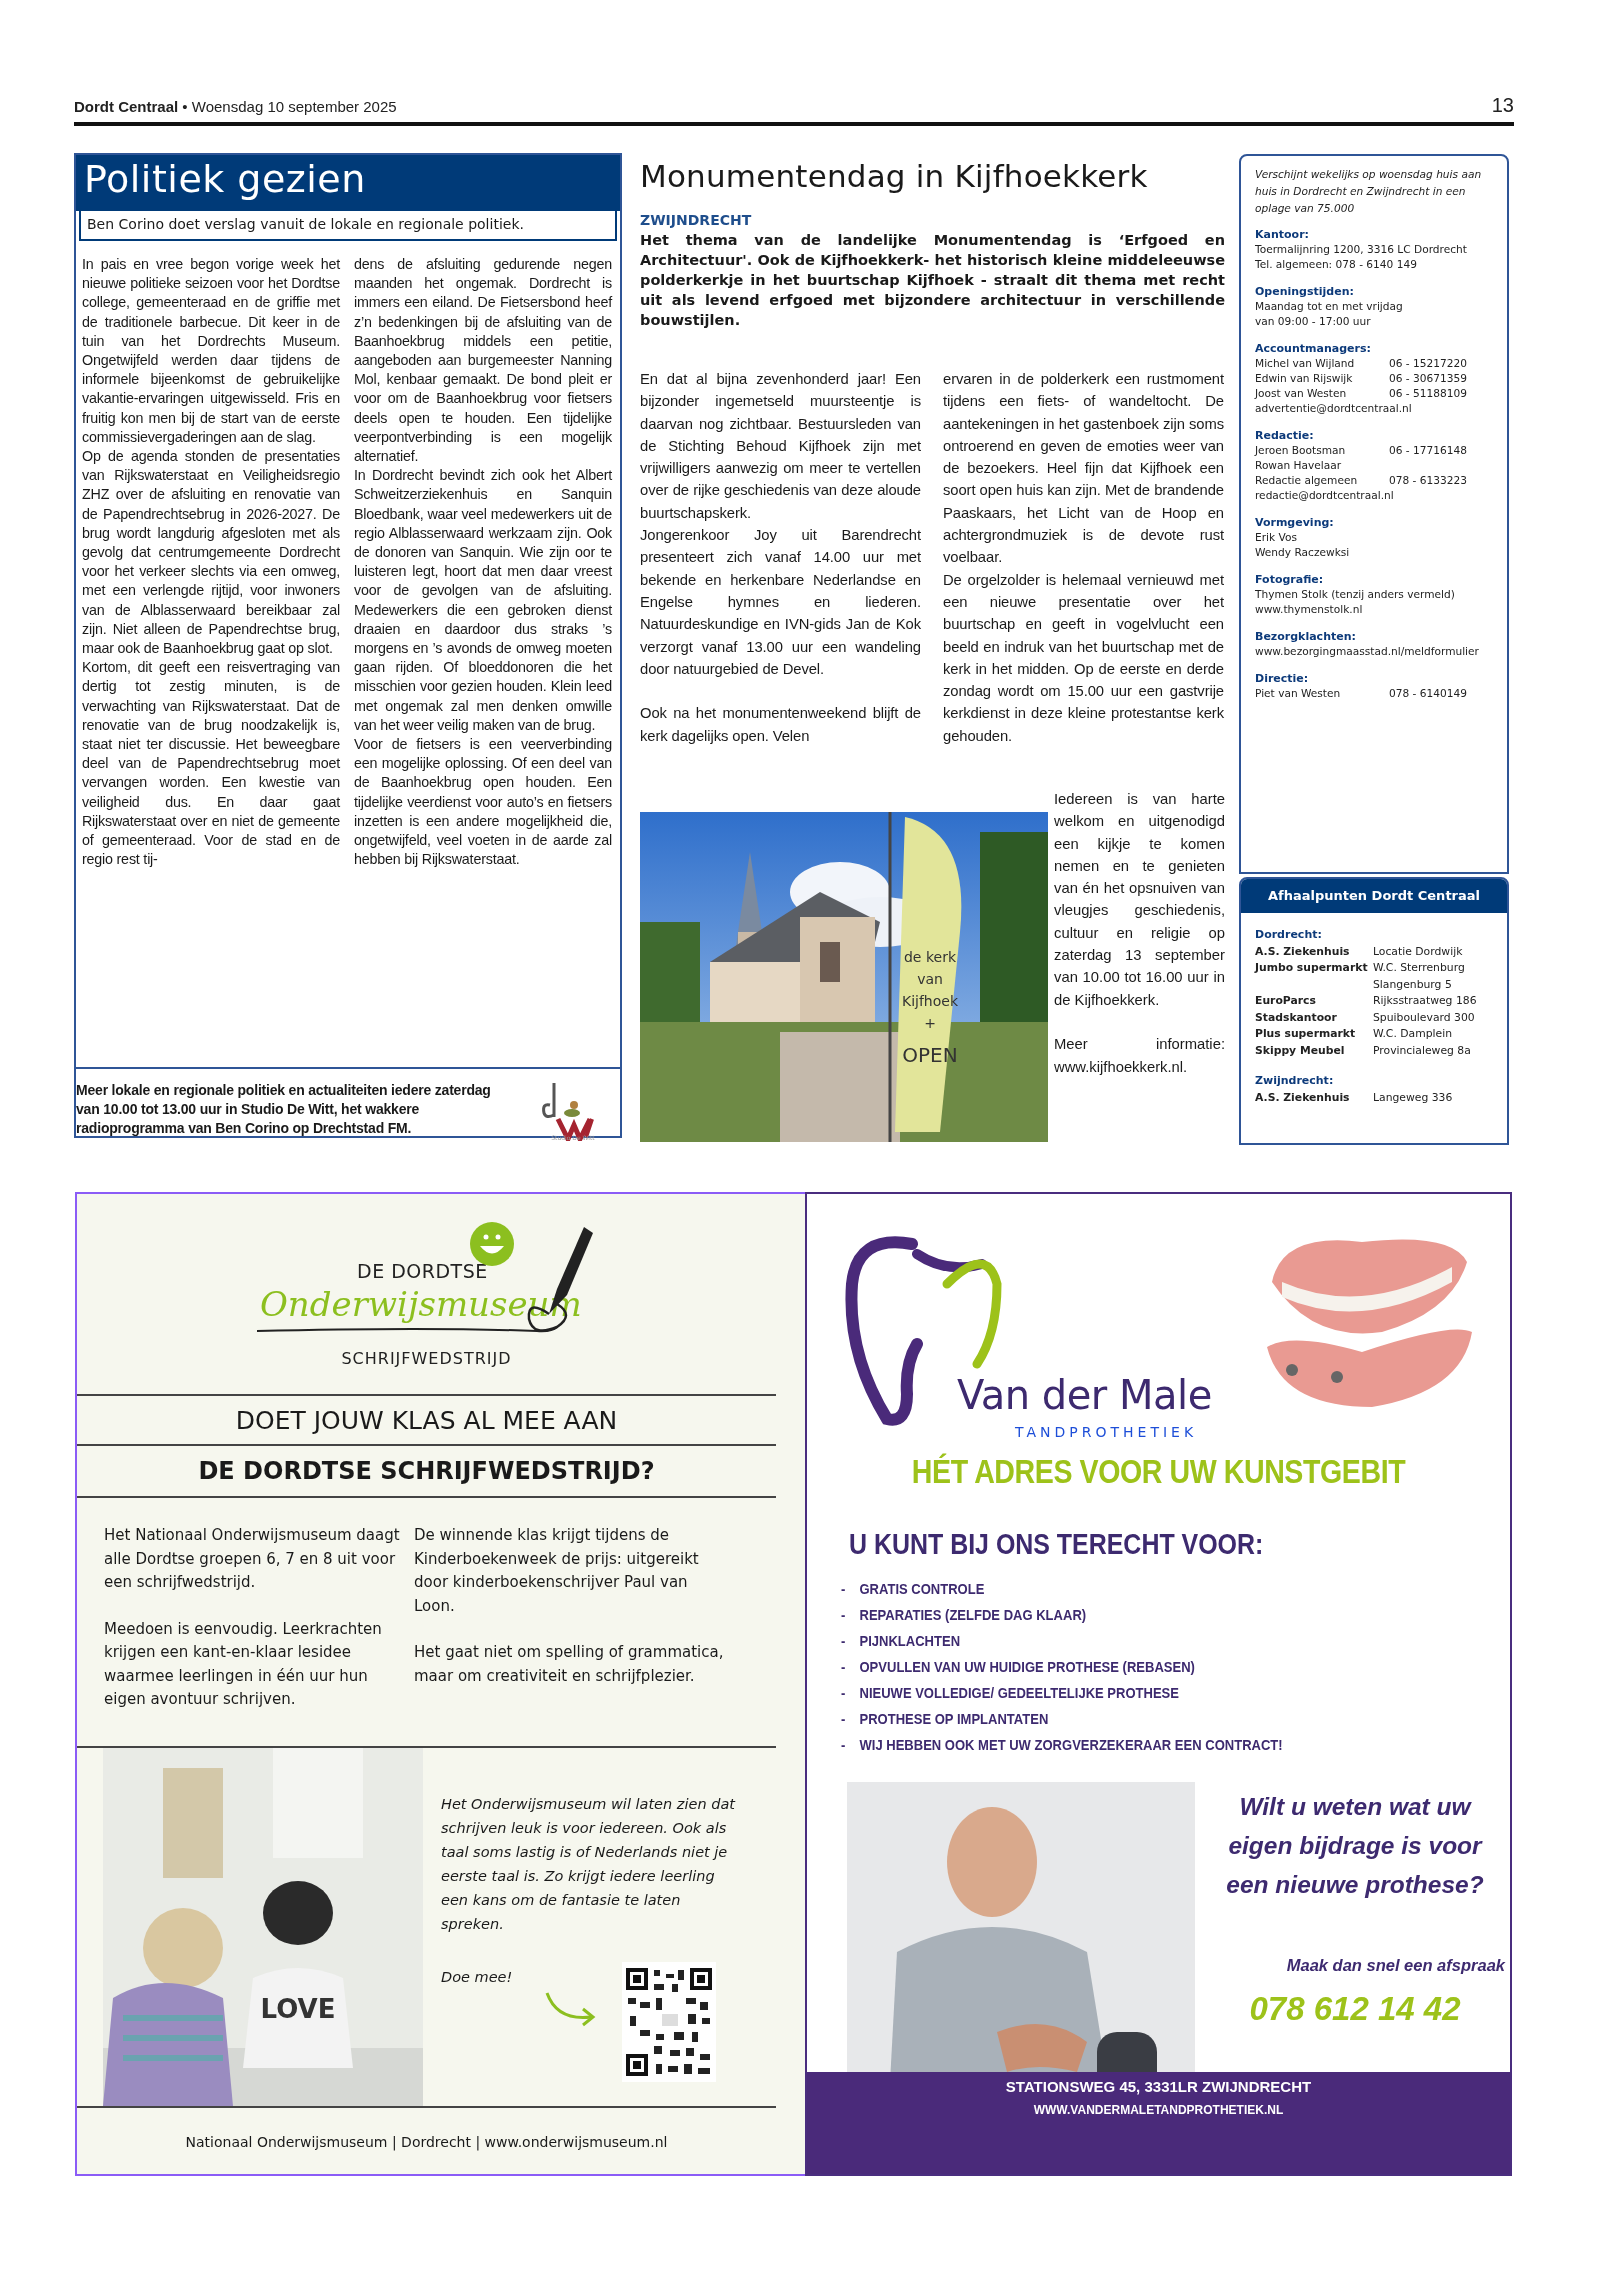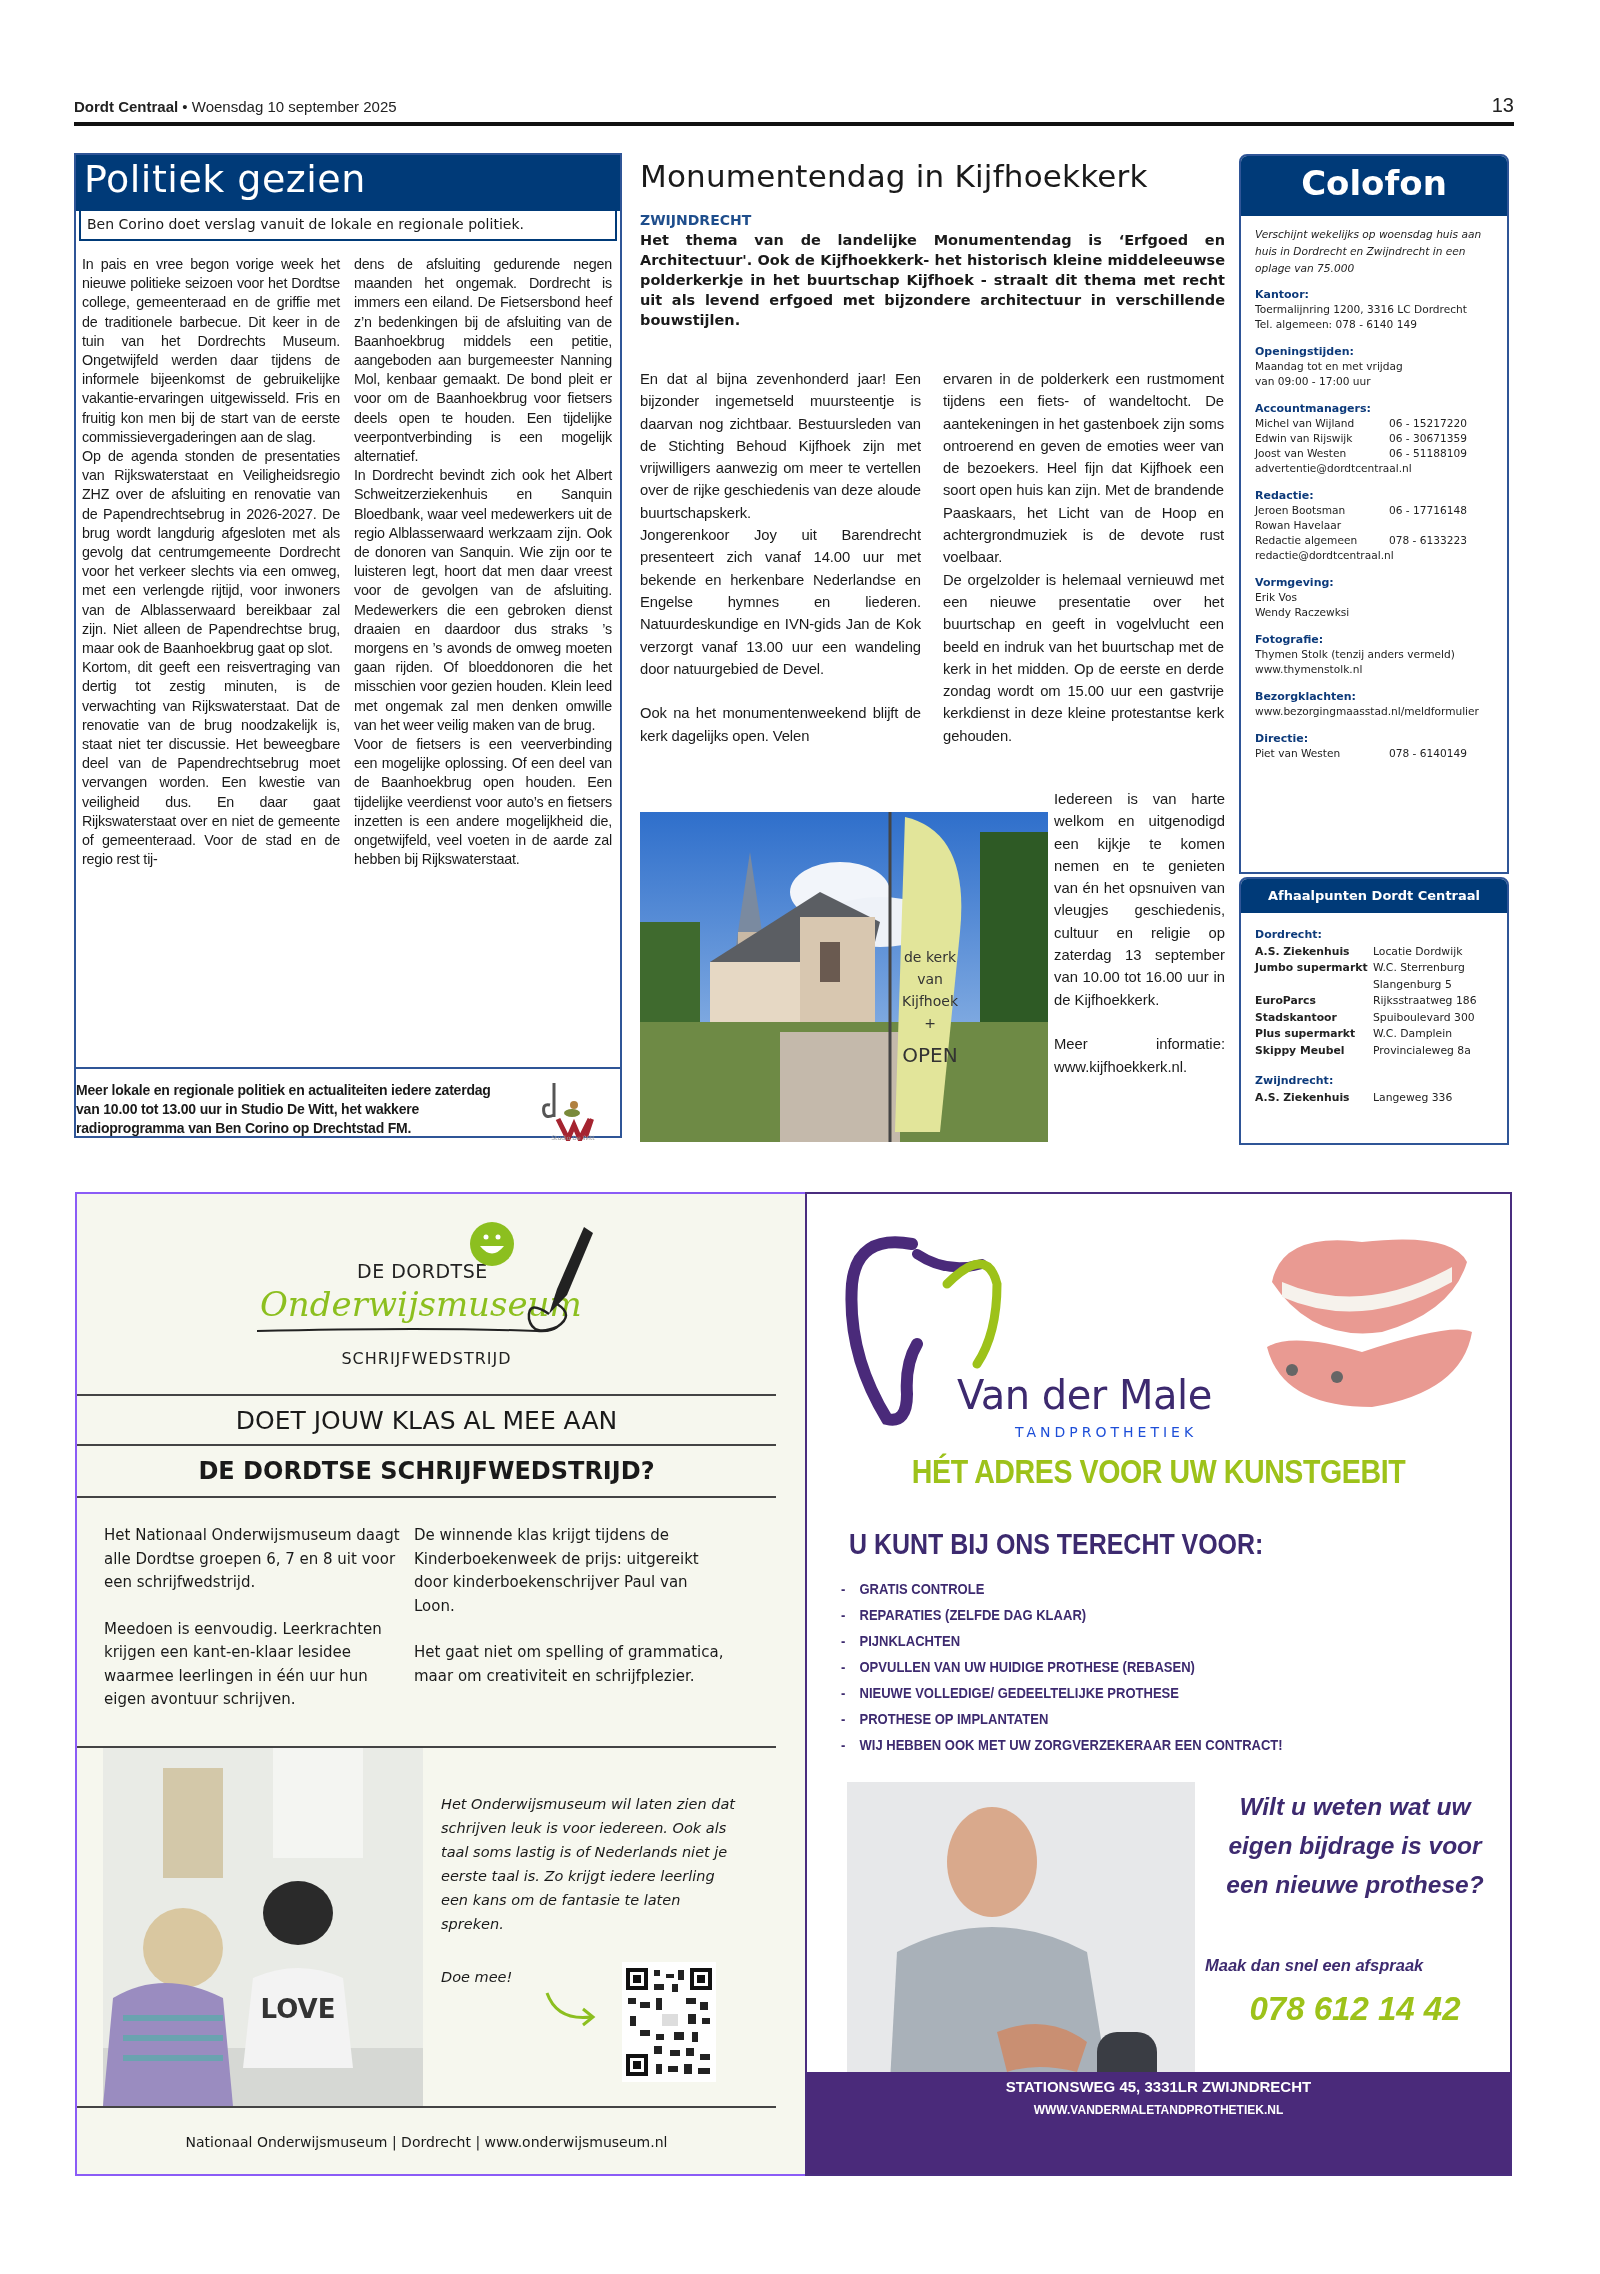--- a/index.html
+++ b/index.html
@@ -76,21 +76,21 @@
   .vdm-name { position: absolute; left: 120px; top: 148px; font-family: "DejaVu Sans", sans-serif; font-size: 40px; color: #3d2a6f; letter-spacing: -0.5px; }
   .vdm-tp { position: absolute; left: 178px; top: 200px; font-family: "DejaVu Sans", sans-serif; font-size: 14px; letter-spacing: 4px; color: #1d4ed8; }
   .vdm-teeth { position: absolute; left: 445px; top: 28px; width: 230px; height: 200px; }
   .vdm-head1 { position: absolute; left: 0; top: 258px; width: 703px; text-align: center; font-family: "Liberation Sans", sans-serif; font-weight: bold; font-size: 34px; color: #9dc21a; transform: scaleX(0.84); letter-spacing: -0.5px; }
   .vdm-head2 { position: absolute; left: 42px; top: 334px; font-family: "Liberation Sans", sans-serif; font-weight: bold; font-size: 29px; color: #3d2a6f; transform-origin: left; transform: scaleX(0.86); }
   .vdm-list { position: absolute; left: 34px; top: 382px; list-style: none; font-family: "Liberation Sans", sans-serif; font-weight: bold; font-size: 15.5px; color: #3d2a6f; line-height: 26px; }
   .vdm-list li { transform-origin: left; transform: scaleX(0.84); white-space: nowrap; }
   .vdm-list li span.d { display: inline-block; width: 22px; }
   .vdm-photo { position: absolute; left: 40px; top: 588px; width: 348px; height: 356px; overflow: hidden; }
   .vdm-q { position: absolute; left: 398px; top: 593px; width: 300px; text-align: center; font-family: "Liberation Sans", sans-serif; font-style: italic; font-weight: bold; font-size: 24.5px; line-height: 39px; color: #3d2a6f; }
-  .vdm-afs { position: absolute; left: 398px; top: 762px; width: 300px; text-align: left; font-family: "Liberation Sans", sans-serif; font-style: italic; font-weight: bold; font-size: 16.5px; color: #3d2a6f; }
+  .vdm-afs { position: absolute; left: 398px; top: 762px; width: 300px; text-align: right; font-family: "Liberation Sans", sans-serif; font-style: italic; font-weight: bold; font-size: 16.5px; color: #3d2a6f; }
   .vdm-tel { position: absolute; left: 398px; top: 796px; width: 300px; text-align: center; font-family: "Liberation Sans", sans-serif; font-style: italic; font-weight: bold; font-size: 33px; color: #9dc21a; }
   .vdm-foot { position: absolute; left: 0; top: 878px; width: 703px; height: 102px; background: #4a2a7a; color: #fff; text-align: center; font-family: "Liberation Sans", sans-serif; font-weight: bold; }
   .vdm-a1 { font-size: 21px; padding-top: 20px; }
   .vdm-a2 { font-size: 15px; padding-top: 6px; }
   .vdm-a3 { font-size: 12px; padding-top: 8px; }
 </style>
 </head>
 <body>
 
 <div class="page-header">
@@ -177,21 +177,20 @@
     </svg>
   </div>
   <div class="mon-side">
     <p>Iedereen is van harte welkom en uitgenodigd een kijkje te komen nemen en te genieten van én het opsnuiven van vleugjes geschiedenis, cultuur en religie op zaterdag 13 september van 10.00 tot 16.00 uur in de Kijfhoekkerk.</p>
     <p>&nbsp;</p>
     <p>Meer informatie: www.kijfhoekkerk.nl.</p>
   </div>
 </div>
 
 <div class="col">
-  <div class="col-title">Colofon</div>
   <div class="col-body" id="colofon-body">
     <div class="col-intro">Verschijnt wekelijks op woensdag huis aan huis in Dordrecht en Zwijndrecht in een oplage van 75.000</div>
   <div class="col-sec">
         <div class="col-head">Kantoor:</div>
         <div class="col-row">
           <span>Toermalijnring 1200, 3316 LC Dordrecht</span>
         </div>
         <div class="col-row">
           <span>Tel. algemeen: 078 - 6140 149</span>
         </div>

